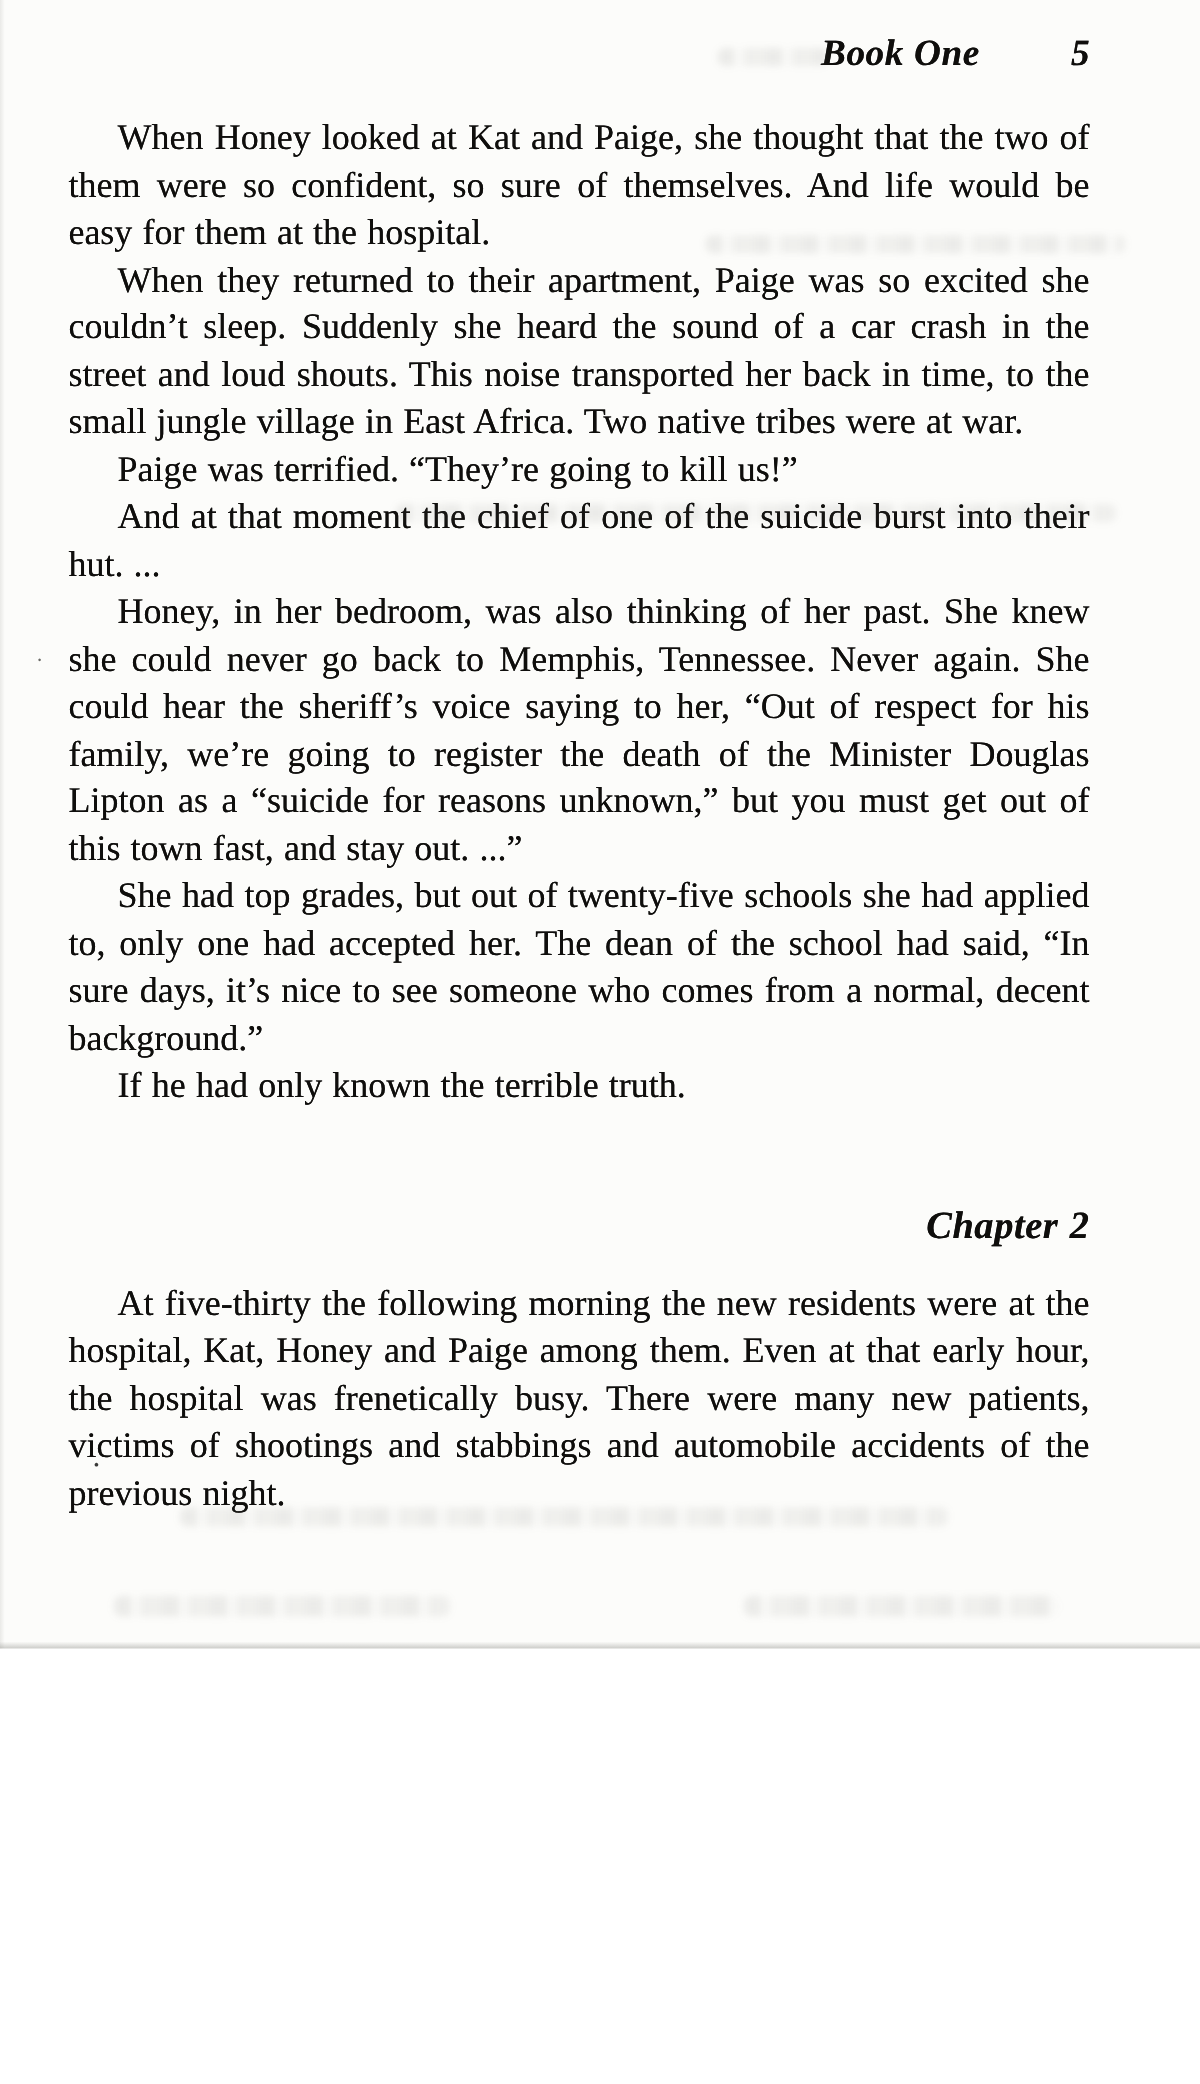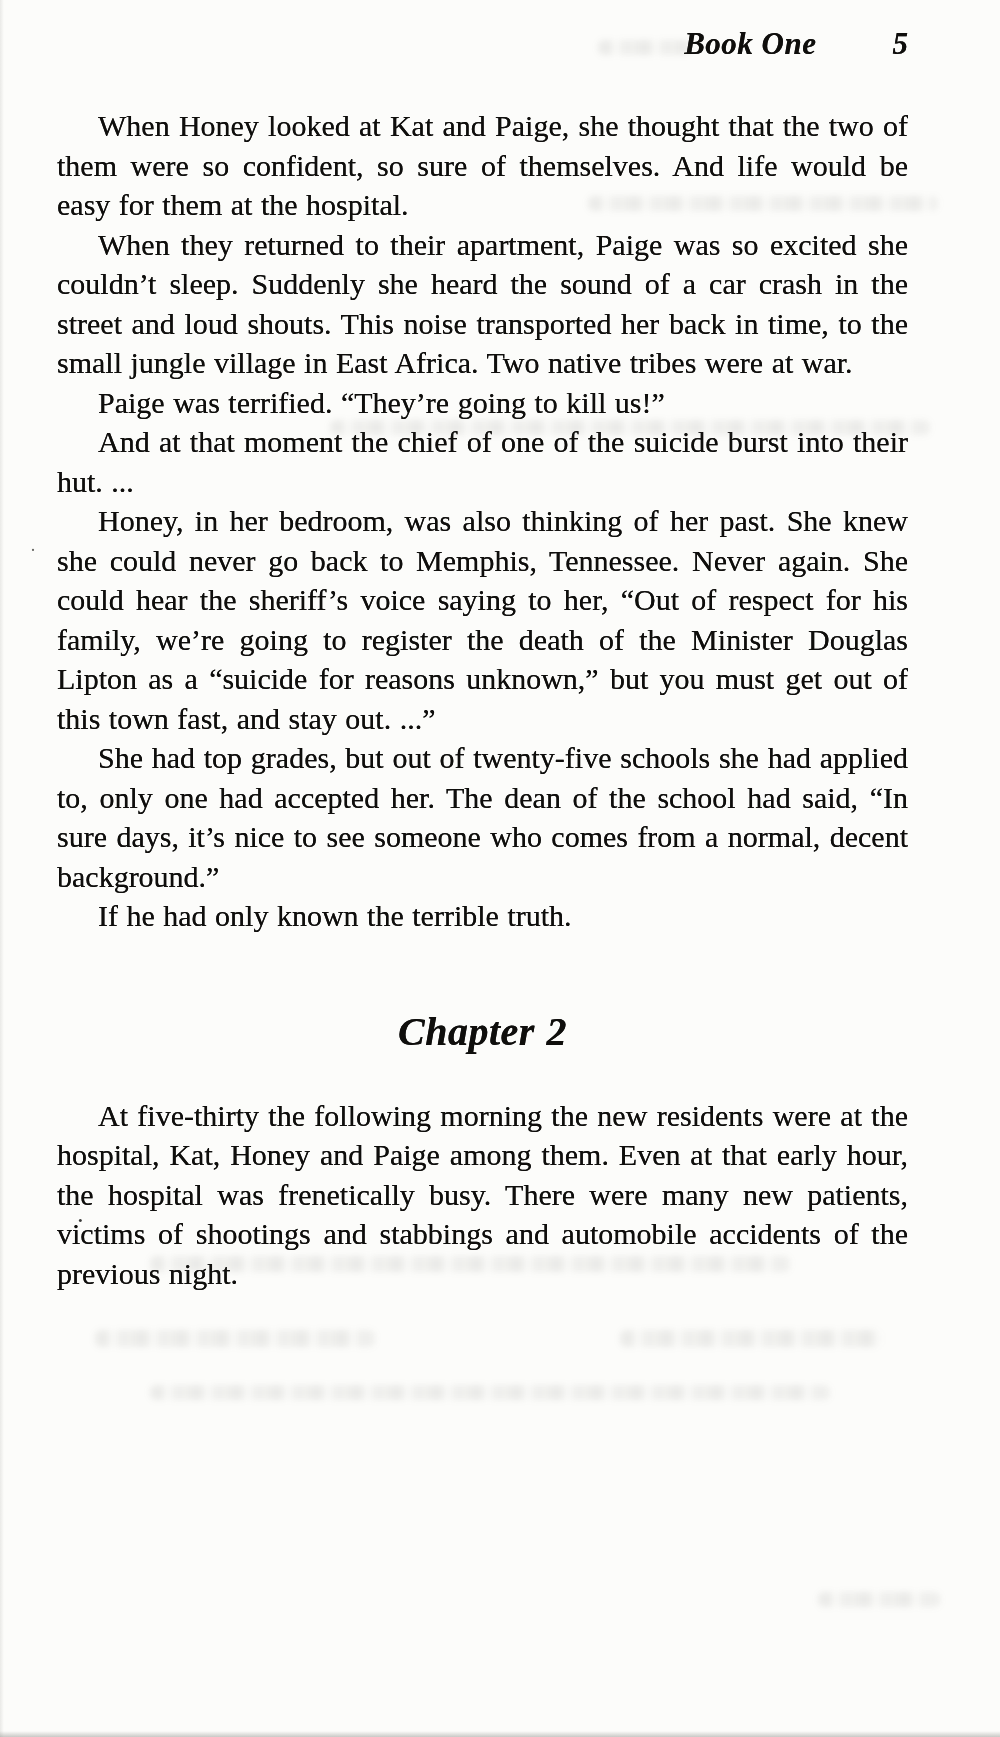--- a/index.html
+++ b/index.html
@@ -1,20 +1,20 @@
 <!DOCTYPE html>
 <html><head>
 <meta charset="utf-8">
 <style>
   html, body { margin: 0; padding: 0; background: #ffffff; }
 
   .scan {
     position: relative;
     width: 1000px;
-    height: 1737px;
+    height: 1374px;
     background: #fcfcfa;
     overflow: hidden;
     font-family: "Liberation Serif", serif;
     color: #0f0e0c;
   }
 
   
   .running-header {
     position: absolute;
     top: 26px;
@@ -28,37 +28,37 @@
     font-weight: bold;
     font-style: italic;
     letter-spacing: 0.5px;
     text-shadow: 0 0 0.5px rgba(10,10,10,0.85);
   }
   .running-header .folio { letter-spacing: 0; }
 
   
   .body-text {
     position: absolute;
-    top: 106px;
+    top: 95px;
     left: 57px;
     width: 851px;
     font-size: 30px;
     line-height: 39.5px;
     text-align: justify;
     word-spacing: 1px;
     text-shadow: 0 0 0.55px rgba(10,10,10,0.9);
   }
   .body-text p {
     margin: 0;
     text-indent: 41px;
   }
   .chapter-heading {
-    margin: 72px 0 40px 0;
-    text-align: center;
-    font-size: 40px;
+    margin: 72px 0 22px 0;
+    text-align: right;
+    font-size: 32px;
     line-height: 48px;
     font-weight: bold;
     font-style: italic;
     text-indent: 0;
     letter-spacing: 0.5px;
   }
 
   
   .margin-dot {
     position: absolute;

